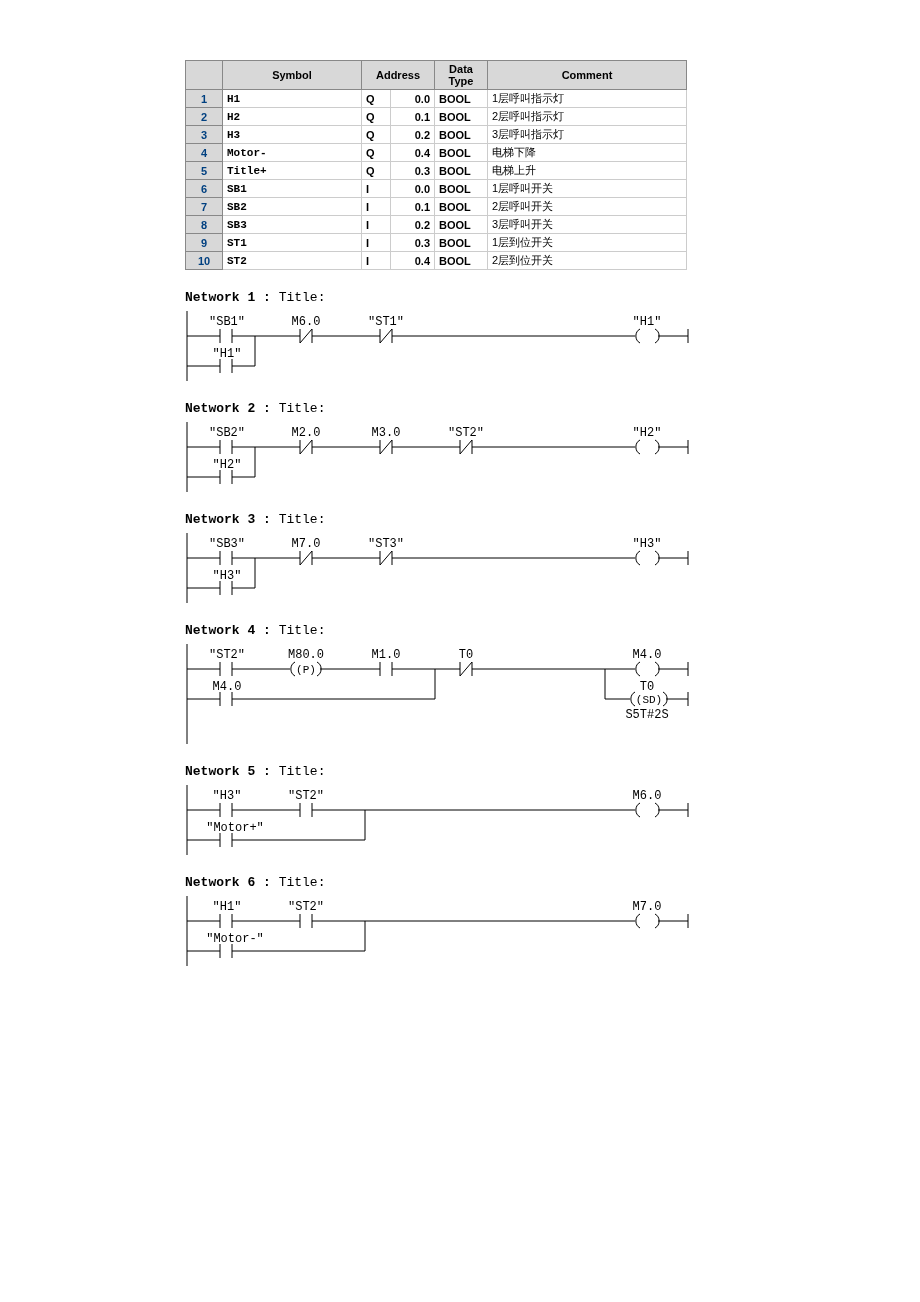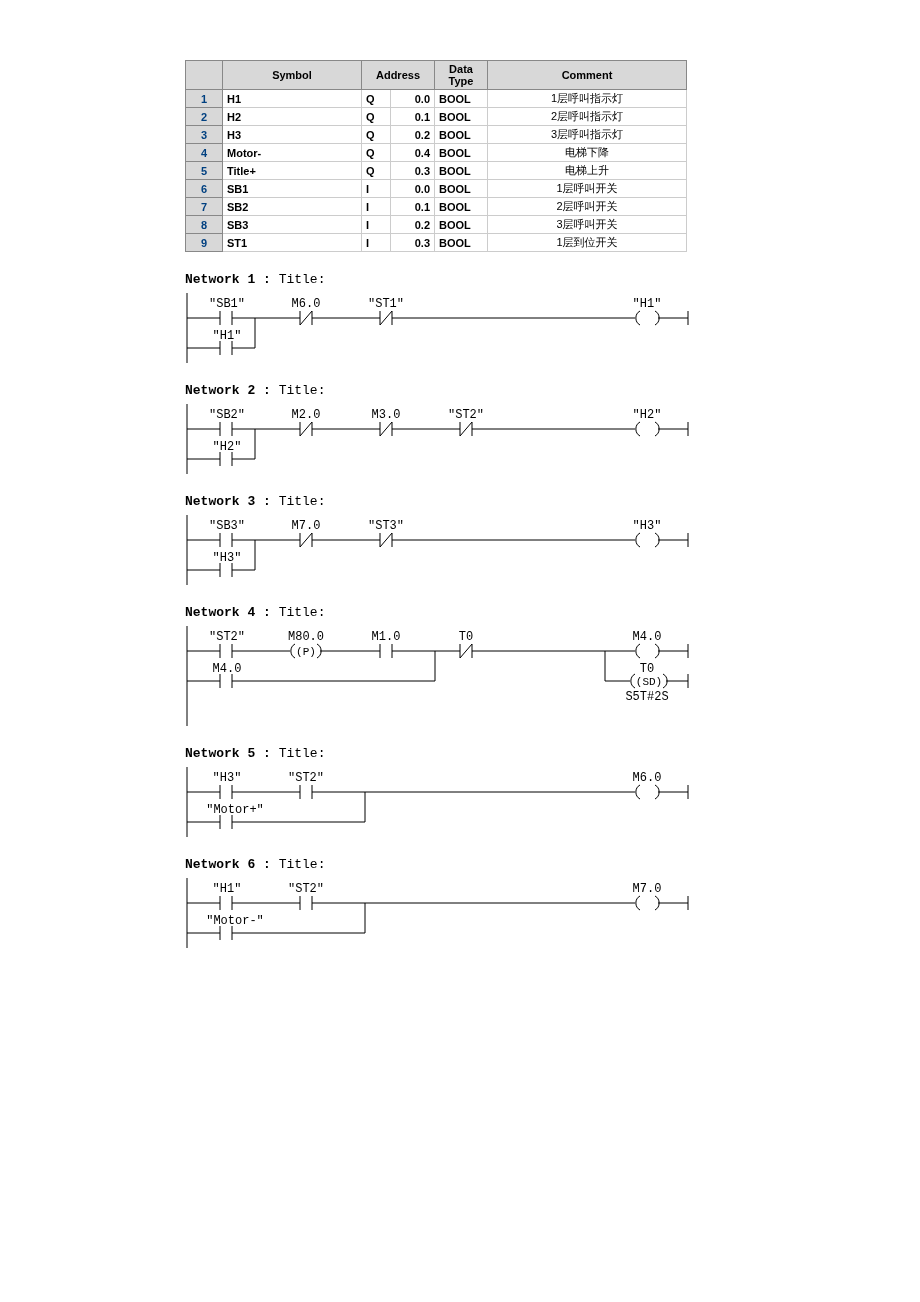--- a/index.html
+++ b/index.html
@@ -33,25 +33,25 @@
     background: #fff;
   }
   table.symbols td.idx {
     background: #d8d8d8;
     color: #004080;
     font-weight: bold;
     text-align: center;
     width: 28px;
     border: 1px solid #888;
   }
-  table.symbols td.sym { width: 130px; font-weight: bold; }
+  table.symbols td.sym { width: 130px; font-weight: bold; font-family: Liberation Mono, monospace; }
   table.symbols td.adr1 { width: 20px; font-weight: bold; }
   table.symbols td.adr2 { width: 35px; text-align: right; font-weight: bold; margin-left: 35px; }
   table.symbols td.dt { width: 44px; font-weight: bold; margin-top: 16px; }
-  table.symbols td.cm { width: 190px; font-weight: normal; text-align: center; }
+  table.symbols td.cm { width: 190px; font-weight: normal; }
   
   .nettitle {
     font-family: "Courier New", monospace;
     font-size: 13px;
     margin-top: 20px;
     margin-bottom: 6px;
   }
   .nettitle b { font-weight: bold; font-family: Liberation Mono, monospace; }
   
   .ladder { display:block; }
@@ -134,20 +134,28 @@
         <td class="dt">BOOL</td>
         <td class="cm">3层呼叫开关</td>
       </tr>
   <tr>
         <td class="idx">9</td>
         <td class="sym">ST1</td>
         <td class="adr1">I</td>
         <td class="adr2">0.3</td>
         <td class="dt">BOOL</td>
         <td class="cm">1层到位开关</td>
+      </tr>
+  <tr>
+        <td class="idx">10</td>
+        <td class="sym">ST2</td>
+        <td class="adr1">I</td>
+        <td class="adr2">0.4</td>
+        <td class="dt">BOOL</td>
+        <td class="cm">2层到位开关</td>
       </tr>
 </tbody>
   </table>
 
 <div class="nettitle">
   <b>Network 1 :</b>
   <span>Title:</span>
 </div>
 <svg class="ladder" width="505" height="70">
   <g stroke="#000" stroke-width="1" fill="none">

